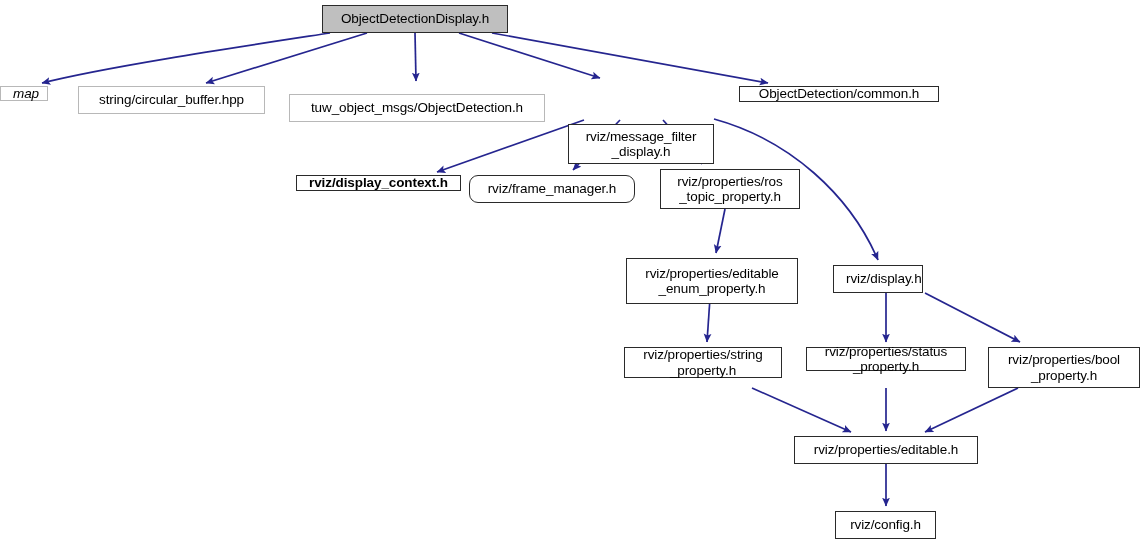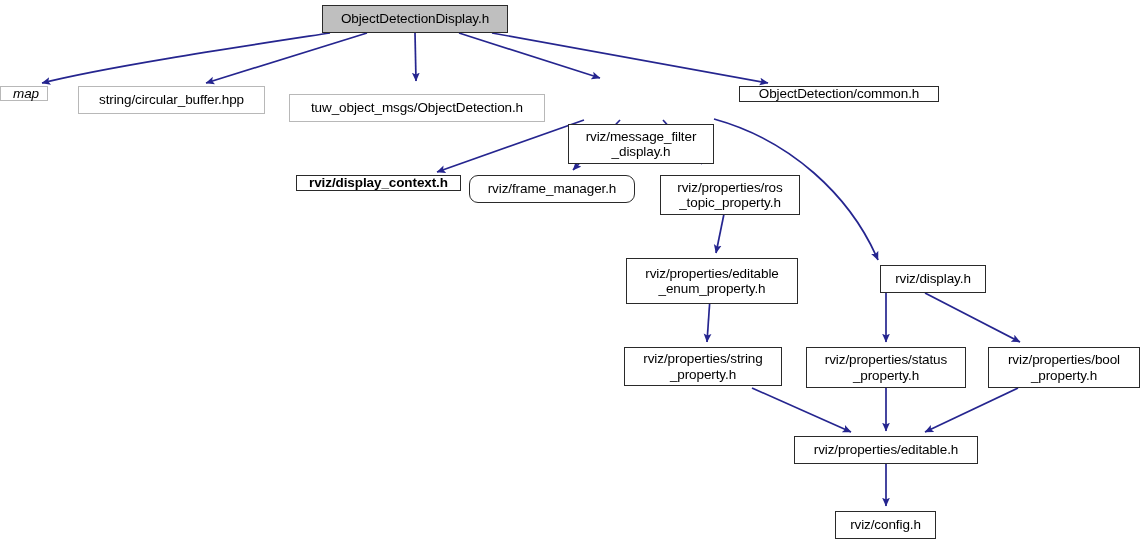--- a/index.html
+++ b/index.html
@@ -107,27 +107,27 @@
   <div id="node-layer">
       <div class="node root" style="left: 322px; top: 5px; width: 186px; height: 28px;"><span class="node-label">ObjectDetectionDisplay.h</span></div>
       <div class="node light" style="left: 0; top: 86px; width: 48px; height: 15px; font-style: italic;"><span class="node-label">map</span></div>
       <div class="node light" style="left: 78px; top: 86px; width: 187px; height: 28px;"><span class="node-label">string/circular_buffer.hpp</span></div>
       <div class="node light" style="left: 289px; top: 86px; width: 256px; height: 28px; margin-top: 8px;"><span class="node-label">tuw_object_msgs/ObjectDetection.h</span></div>
       <div class="node dark" style="left: 568px; top: 80px; width: 146px; height: 40px; margin-top: 44px;"><span class="node-label">rviz/message_filter
 _display.h</span></div>
       <div class="node dark" style="left: 739px; top: 86px; width: 200px; height: 16px;"><span class="node-label">ObjectDetection/common.h</span></div>
       <div class="node dark" style="left: 296px; top: 175px; width: 165px; height: 16px; font-weight: bold;"><span class="node-label">rviz/display_context.h</span></div>
       <div class="node dark" style="left: 469px; top: 175px; width: 166px; height: 28px; border-radius: 9px;"><span class="node-label">rviz/frame_manager.h</span></div>
-      <div class="node dark" style="left: 660px; top: 169px; width: 140px; height: 40px; margin-top: 6px;"><span class="node-label">rviz/properties/ros
+      <div class="node dark" style="left: 660px; top: 169px; width: 140px; height: 40px;"><span class="node-label">rviz/properties/ros
 _topic_property.h</span></div>
       <div class="node dark" style="left: 626px; top: 258px; width: 172px; height: 46px;"><span class="node-label">rviz/properties/editable
 _enum_property.h</span></div>
-      <div class="node dark" style="left: 880px; top: 265px; width: 106px; height: 28px;"><span class="node-label">rviz/display.h</span></div>
-      <div class="node dark" style="left: 624px; top: 347px; width: 158px; height: 39px;"><span class="node-label">rviz/properties/string
+      <div class="node dark" style="left: 833px; top: 265px; width: 90px; height: 28px;"><span class="node-label">rviz/display.h</span></div>
+      <div class="node dark" style="left: 624px; top: 347px; width: 158px; height: 31px;"><span class="node-label">rviz/properties/string
 _property.h</span></div>
-      <div class="node dark" style="left: 806px; top: 347px; width: 160px; height: 41px;"><span class="node-label">rviz/properties/status
+      <div class="node dark" style="left: 806px; top: 347px; width: 160px; height: 24px;"><span class="node-label">rviz/properties/status
 _property.h</span></div>
       <div class="node dark" style="left: 988px; top: 347px; width: 152px; height: 41px;"><span class="node-label">rviz/properties/bool
 _property.h</span></div>
       <div class="node dark" style="left: 794px; top: 436px; width: 184px; height: 28px;"><span class="node-label">rviz/properties/editable.h</span></div>
       <div class="node dark" style="left: 835px; top: 511px; width: 101px; height: 28px;"><span class="node-label">rviz/config.h</span></div>
     </div>
 </div>
 
 </body></html>

